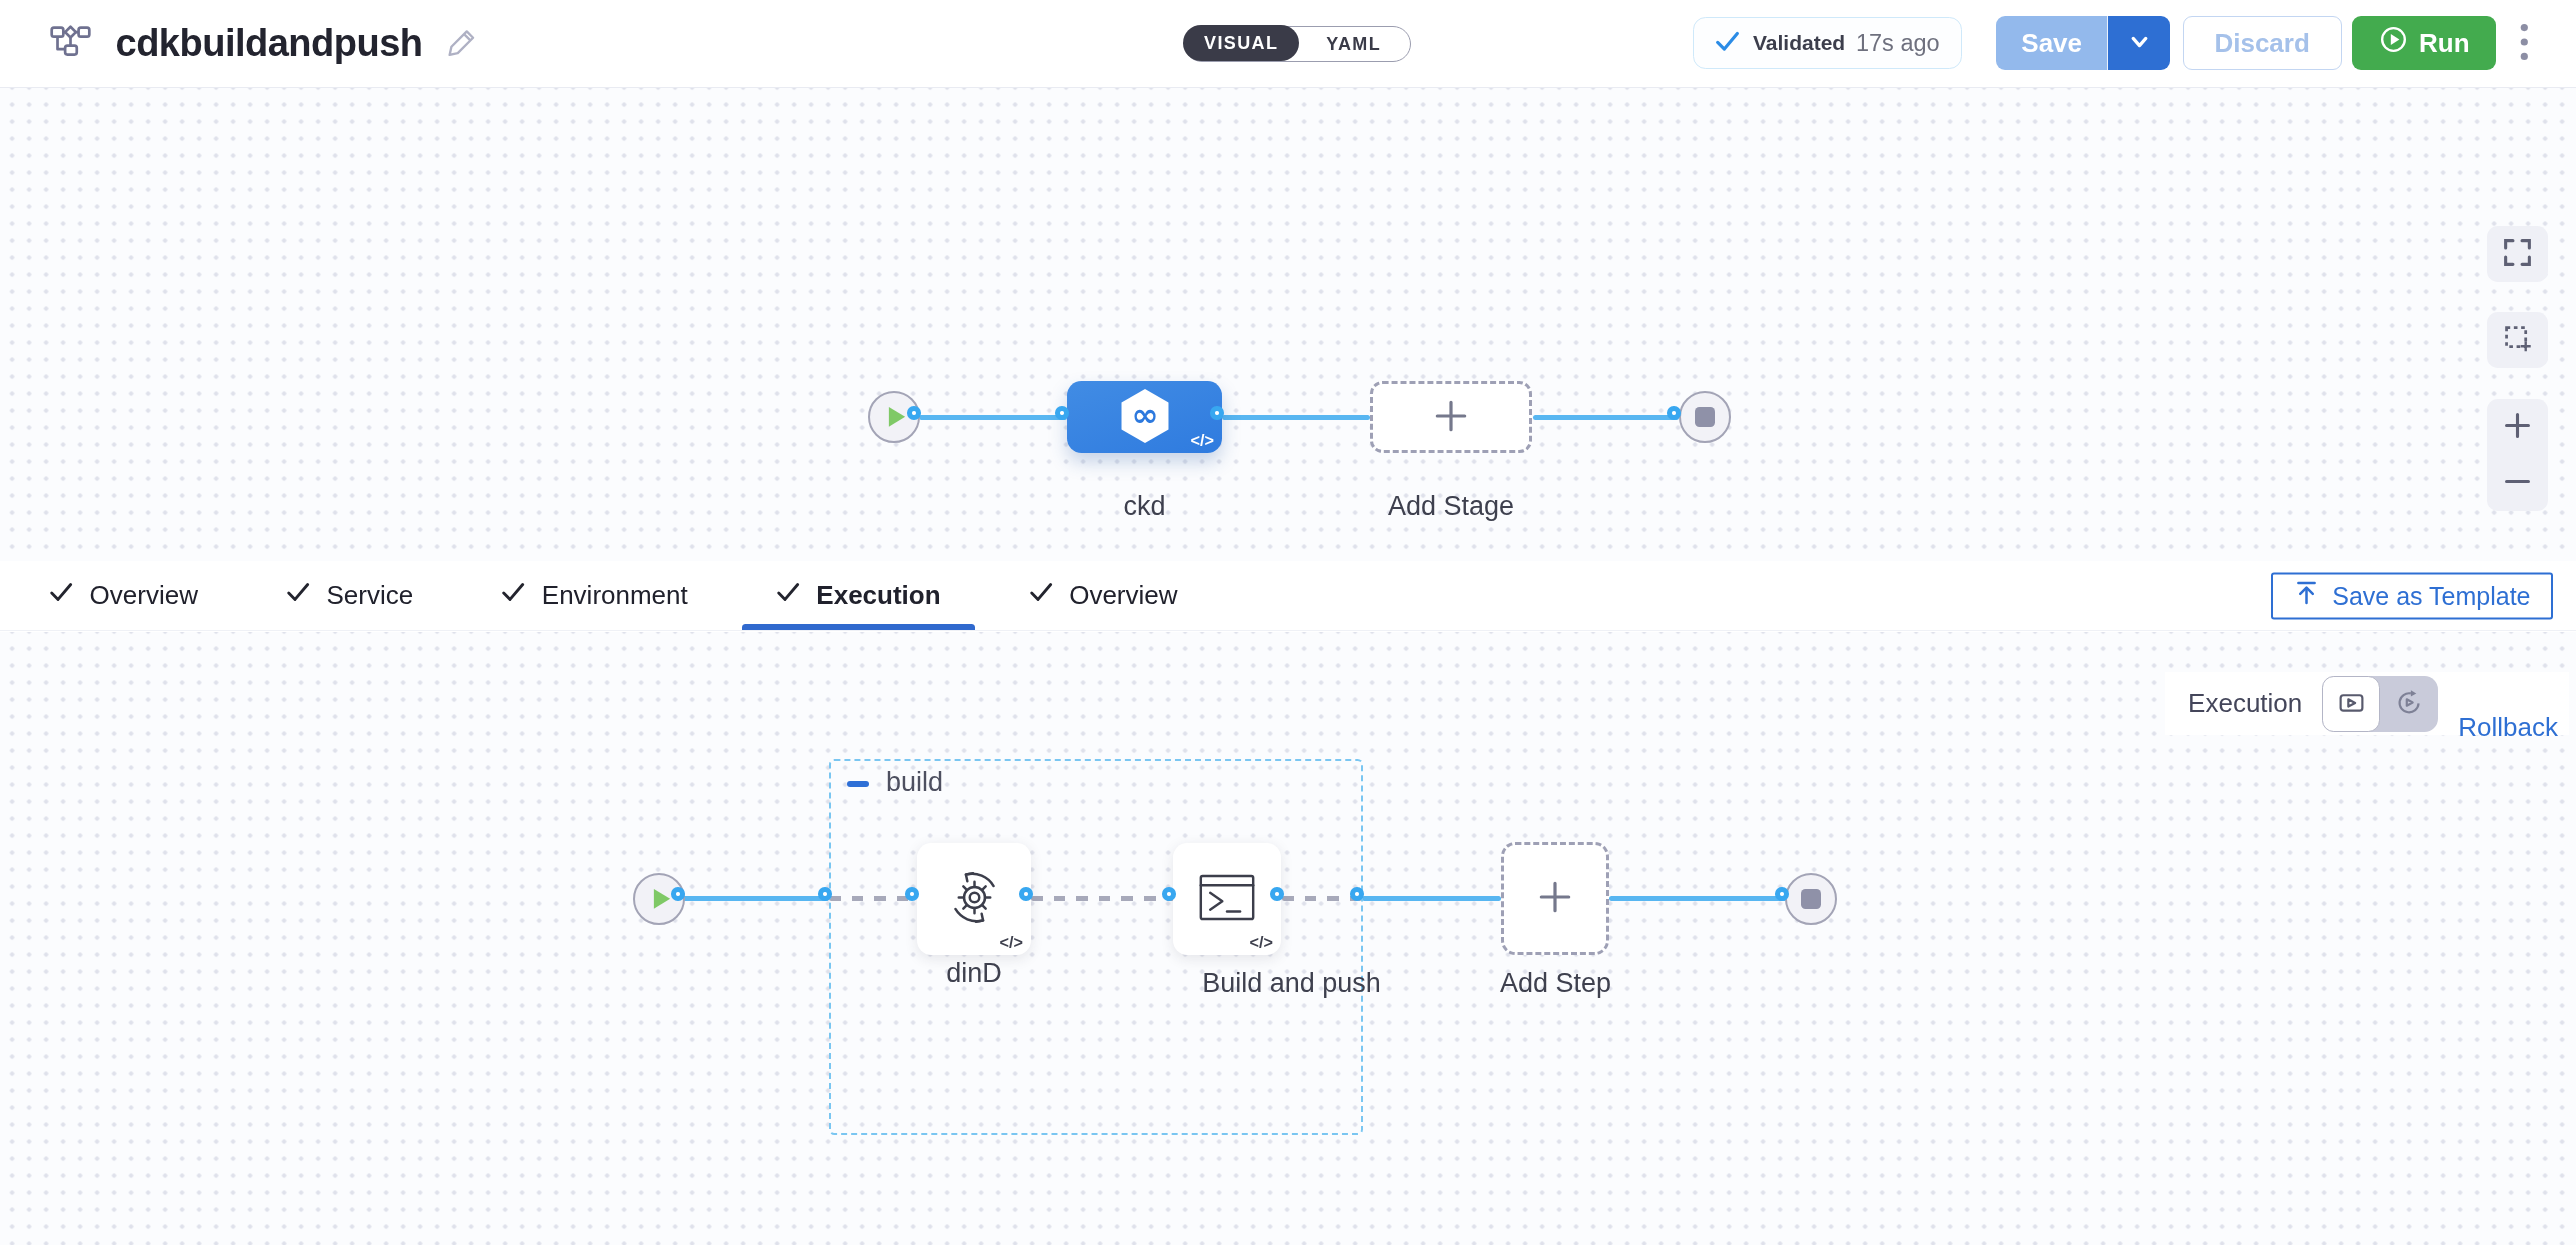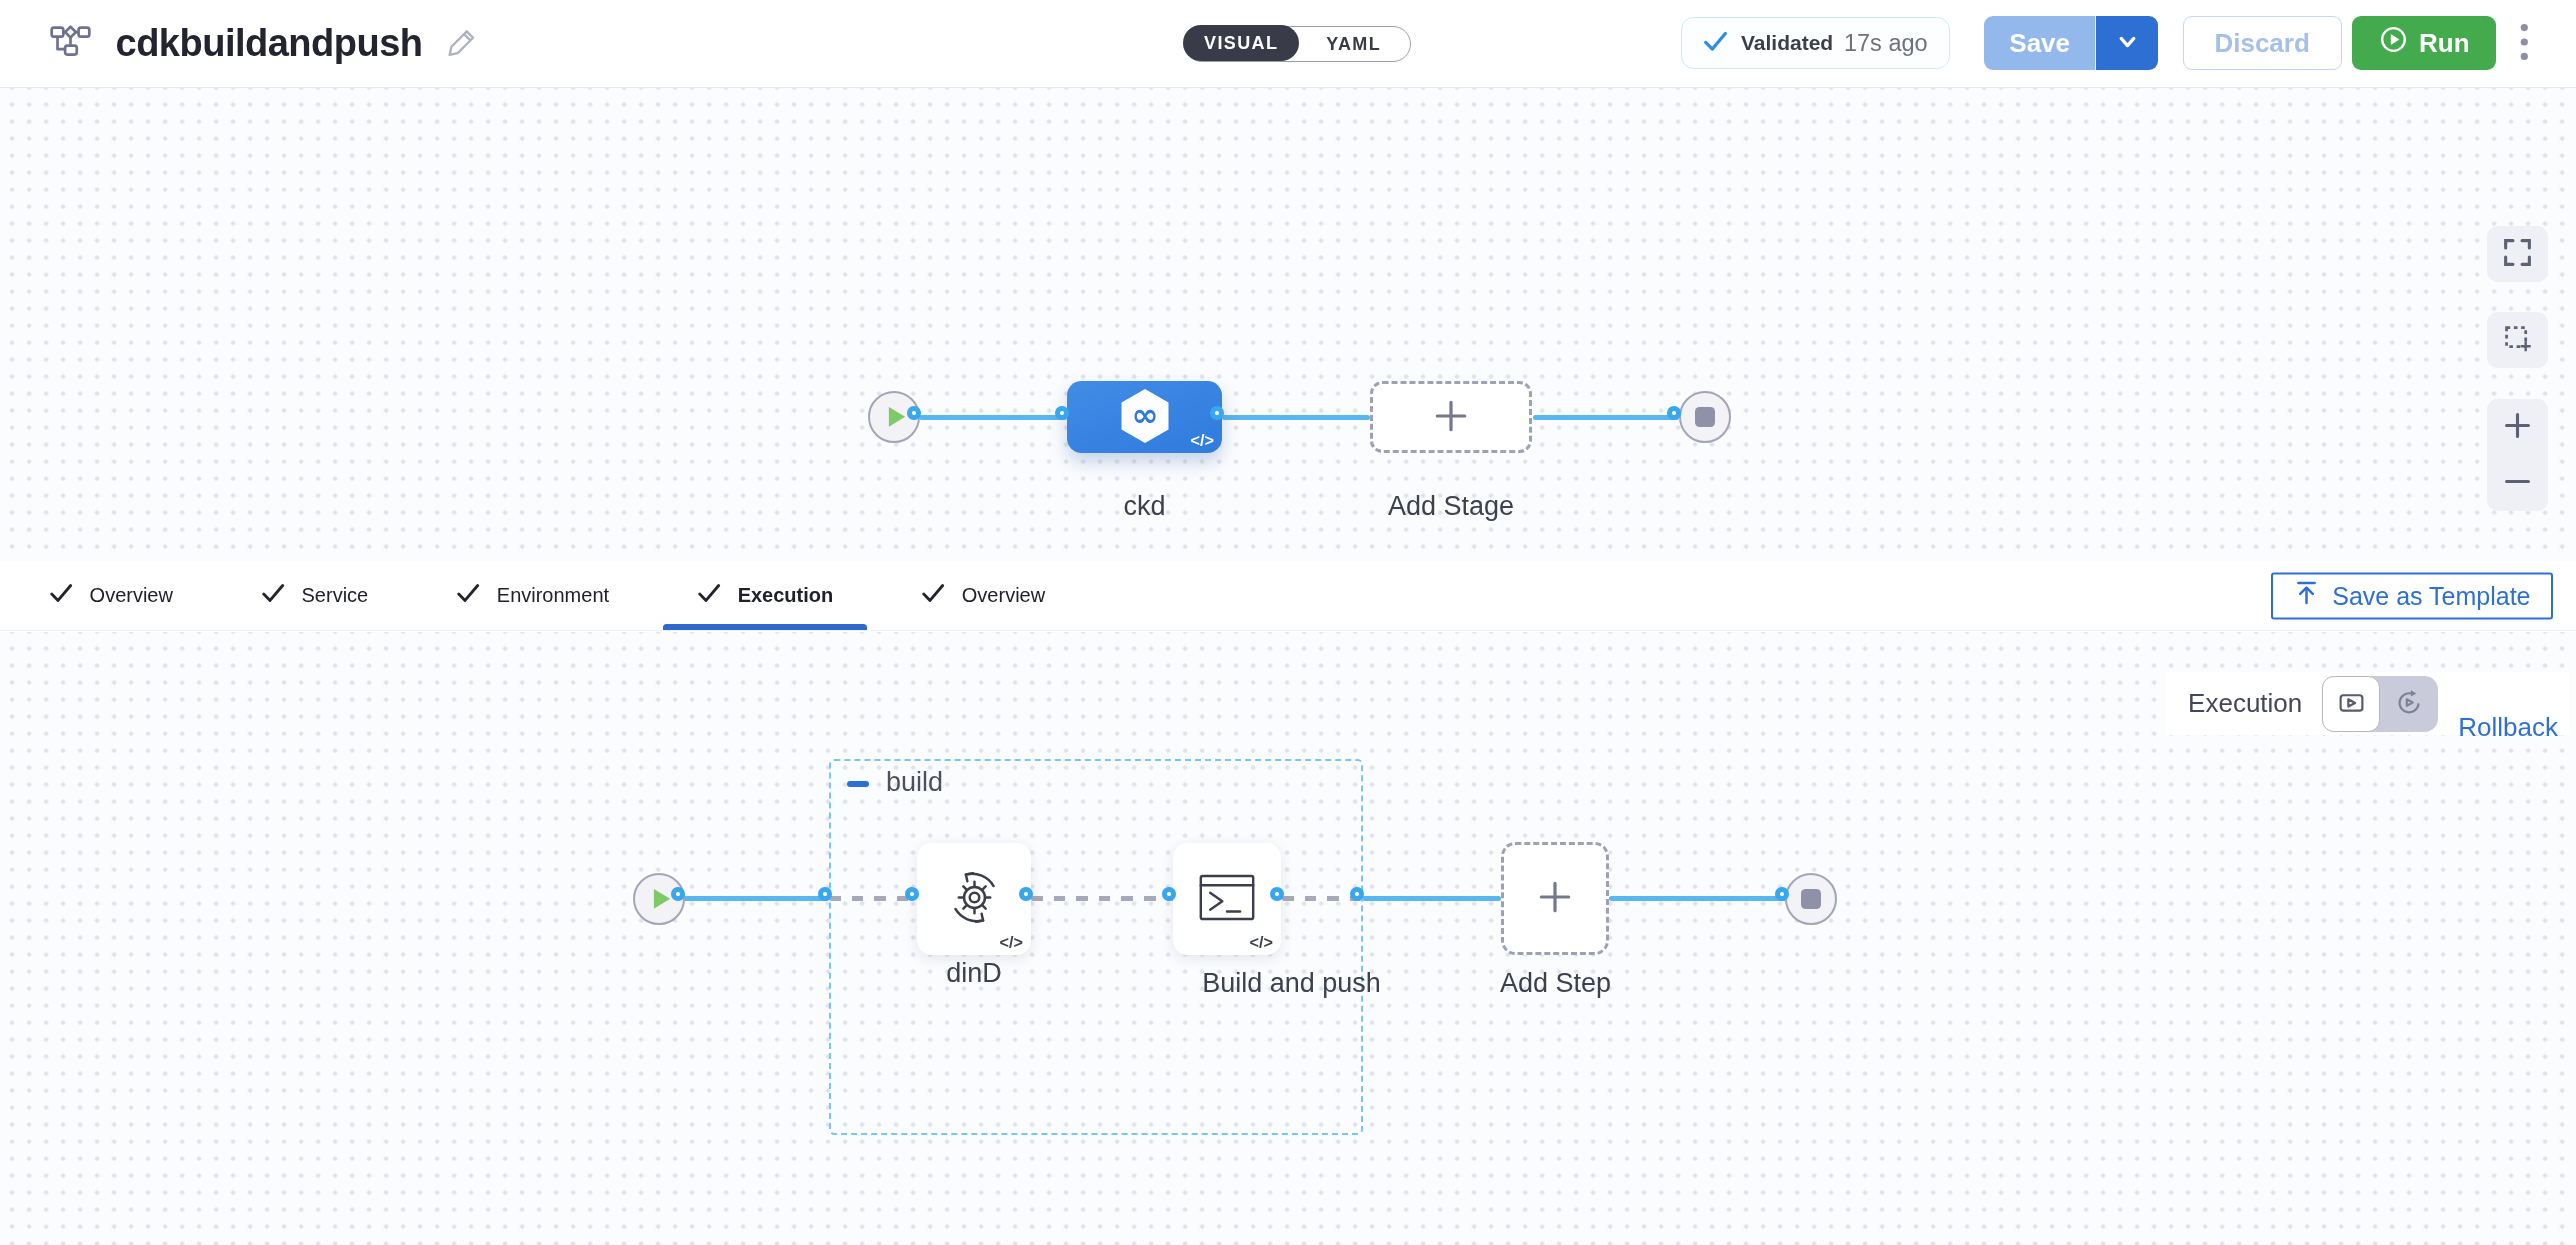--- a/index.html
+++ b/index.html
@@ -26,21 +26,21 @@
                      display:flex; align-items:center; padding:0 21.7px; margin-right:34px; }
   .validated-badge .vlabel { font-size:21px; font-weight:bold; color:#3C3E4C; margin-left:12.6px; }
   .validated-badge .vtime  { font-size:23.5px; color:#6E707E; margin-left:10.8px; }
 
   .save-split { display:flex; height:54px; margin-right:12.6px; }
   .save-main { min-width:110px; background:#93B9EC; color:#fff; font-size:26px; font-weight:bold;
                border:none; border-radius:9px 0 0 9px; cursor:pointer; padding:4px 25px; }
   .save-caret { width:63px; background:#2E6FD3; border:none; border-left:1.8px solid #EAF1FB;
                 border-radius:0 9px 9px 0; cursor:pointer; display:flex; align-items:center; justify-content:center; }
   .discard-btn { min-width:159px; height:54px; background:#fff; border:1.8px solid #C3D6F2; border-radius:9px;
-                 color:#A5C1EA; font-size:26px; font-weight:bold; margin-right:10.8px; cursor:pointer;margin-left:12px; }
+                 color:#A5C1EA; font-size:26px; font-weight:bold; margin-right:10.8px; cursor:pointer; }
   .run-btn { min-width:144px; height:54px; background:#43AB4E; border:none; border-radius:9px;
              color:#fff; font-size:26px; font-weight:bold; margin-right:16.2px; cursor:pointer;
              display:flex; align-items:center; justify-content:center; gap:10.8px; padding:0 23.5px; }
   .kebab-btn { background:none; border:none; cursor:pointer; display:flex; padding:5.4px; }
 
   
   .canvas { position:absolute; left:0; width:2576px; background-color:#FBFCFE;
             background-image:radial-gradient(circle, #DFE1EB 1.9px, transparent 2.4px);
             background-size:17px 17px; background-position:3.6px 8.1px; }
   .canvas-top { top:88px; height:474px; }
@@ -70,21 +70,21 @@
           display:flex; align-items:center; justify-content:center; border:none; cursor:pointer; }
   .zoom-stack { position:absolute; left:2487px; top:311px; width:61px; height:112px; background:#EFF0F6;
                 border-radius:10.8px; display:flex; flex-direction:column; }
   .zoom-stack button { flex:1; background:none; border:none; cursor:pointer; display:flex; align-items:center; justify-content:center; }
 
   
   .tabbar { position:absolute; left:0; top:561px; width:2576px; height:70px; background:#fff;
             border-bottom:0.9px solid #EFF1F6; }
   .tabs { display:flex; align-items:center; height:100%; padding-left:49px; column-gap:88px; }
   .tab { position:relative; height:100%; display:flex; align-items:center; gap:16.2px;
-         background:none; border:none; cursor:pointer; font-size:20px; color:#20212C; }
+         background:none; border:none; cursor:pointer; font-size:26px; color:#20212C; }
   .tab.active { font-weight:bold; }
   .tab.active::after { content:''; position:absolute; left:-34px; right:-34px; bottom:0;
                        height:6.3px; background:#3069CE; border-radius:3.6px 3.6px 0 0; }
   .save-template-btn { position:absolute; right:23.5px; top:50%; transform:translateY(-50%);
                        height:47px; border:2.3px solid #2E6FD3; border-radius:3px; background:#fff;
                        color:#2E6FD3; font-size:25px; display:flex; align-items:center; gap:12.6px;
                        padding:0 20px; cursor:pointer; }
 
   
   .exec-row { position:absolute; right:7.2px; top:40px; height:63px; background:#fff;

